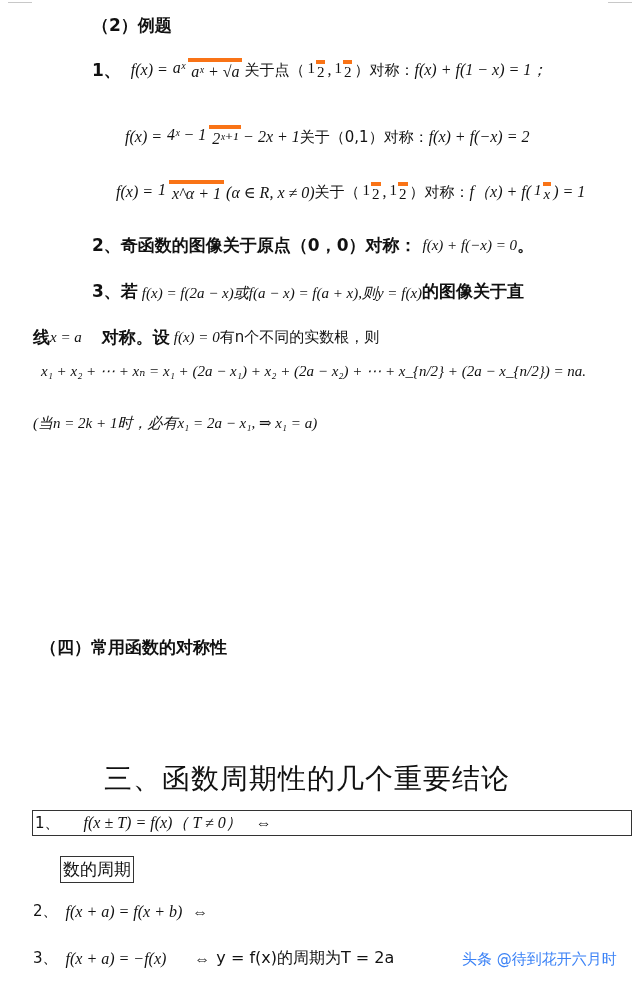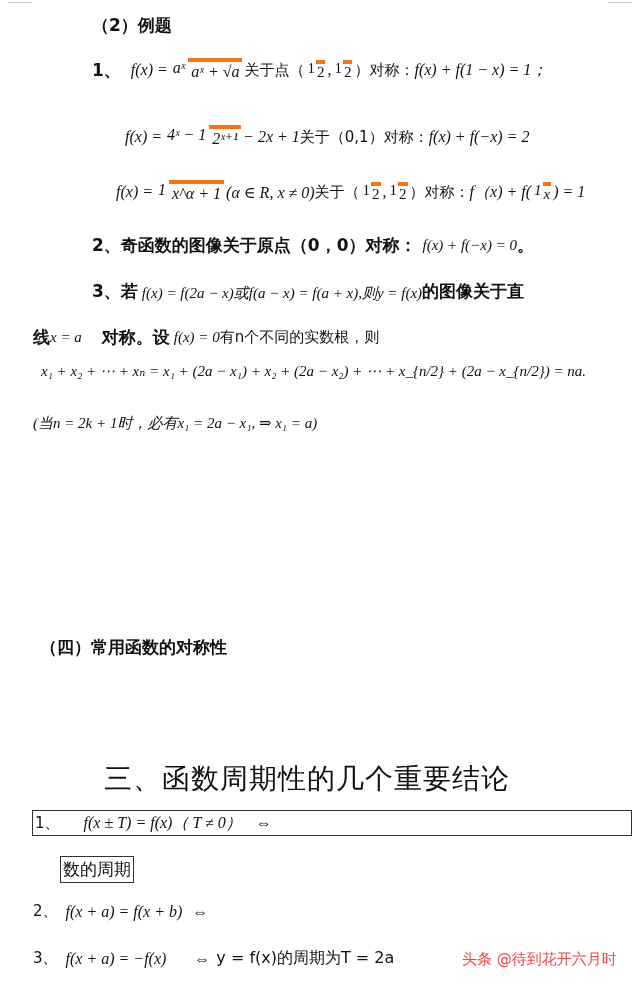--- a/index.html
+++ b/index.html
@@ -12,21 +12,21 @@
   .bold-cn { font-family: "DejaVu Sans", "Liberation Sans", sans-serif; font-weight: bold; font-size: 17px; }
   .cn { font-family: "DejaVu Sans", "Liberation Sans", sans-serif; font-size: 15px; }
   .m { font-family: "Liberation Serif", "DejaVu Serif", serif; font-style: italic; font-size: 16px; }
   .mr { font-family: "Liberation Serif", "DejaVu Serif", serif; font-size: 16px; }
   .frac { display: inline-flex; flex-direction: row; align-items: flex-start; vertical-align: middle; margin: 0 2px; }
   .frac .num { padding: 0 3px; line-height: 20px; }
   .frac .den { border-top: 4px solid #f97316; padding: 0 3px; line-height: 20px; }
   .frac.small .num, .frac.small .den { line-height: 17px; font-size: 15px; padding: 0 1px; }
   .title-big { font-family: "DejaVu Serif", "Liberation Serif", serif; font-size: 28px; letter-spacing: 1px; }
   .boxed { border: 1.5px solid #333; padding: 1px 2px; }
-  .watermark { font-family: "DejaVu Sans", "Liberation Sans", sans-serif; font-size: 15px; color: #ef4444; }
+  .watermark { font-family: "DejaVu Sans", "Liberation Sans", sans-serif; font-size: 15px; color: #3b82f6; }
 </style>
 </head>
 <body>
 
 <div class="corner-mark" style="left:8px;top:0;width:24px;height:2px;border-width:0 0 1px 0;"></div>
 <div class="corner-mark" style="left:608px;top:0;width:24px;height:2px;border-width:0 0 1px 0;"></div>
 
 <div class="abs heading-sm" style="left:92px;top:14px;">（2）例题</div>
 
 <div class="abs line" style="left:92px;top:58px;">

